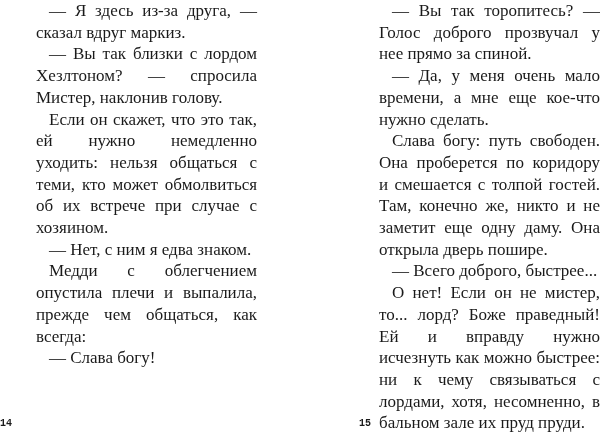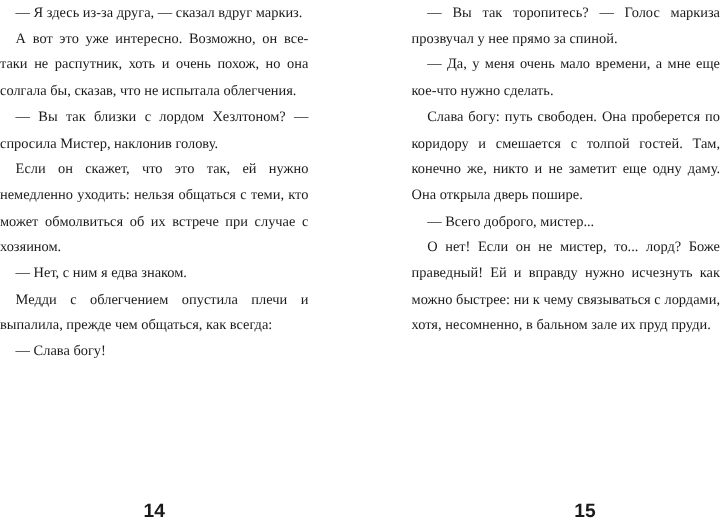--- a/index.html
+++ b/index.html
@@ -1,43 +1,42 @@
 <!DOCTYPE html>
 <html><head>
 <meta charset="utf-8">
 <style>
   html, body { margin: 0; padding: 0; background: #ffffff; }
   body { width: 600px; height: 441px; overflow: hidden; position: relative;
          font-family: "Liberation Serif", "DejaVu Serif", serif; color: #1a1a1a; }
   .page { position: absolute; top: 0; width: 257px; }
   .page.left { left: 0; }
   .page.right { left: 343px; }
-  .para { font-size: 12px; line-height: 21.7px; margin: 0; text-align: justify;
-          text-indent: 13px; hyphens: manual; }
-  .folio { position: absolute; top: 418px; width: 257px; text-align: center;
-           font-size: 16px; font-weight: bold; font-family: Liberation Sans, sans-serif; }
+  .para { font-size: 17px; line-height: 21.7px; margin: 0; text-align: justify;
+          text-indent: 13px; hyphens: manual; padding-left: 36px; }
+  .folio { position: absolute; top: 418px; width: 257px; 
+           font-size: 10px; font-weight: bold; font-family: Liberation Mono, monospace; }
   .folio.left { left: 0; }
   .folio.right { left: 359px; }
 </style>
 </head>
 <body>
 
 <div class="page left">
   <p class="para">— Я здесь из-за друга, — сказал вдруг маркиз.</p>
-  <p class="para">А вот это уже интересно. Возможно, он все-таки не распутник, хоть и очень похож, но она солгала бы, сказав, что не испытала облегчения.</p>
   <p class="para">— Вы так близки с лордом Хезлтоном? — спросила Мистер, наклонив голову.</p>
   <p class="para">Если он скажет, что это так, ей нужно немедленно уходить: нельзя общаться с теми, кто может обмолвиться об их встрече при случае с хозяином.</p>
   <p class="para">— Нет, с ним я едва знаком.</p>
   <p class="para">Медди с облегчением опустила плечи и выпалила, прежде чем общаться, как всегда:</p>
   <p class="para">— Слава богу!</p>
 
 </div>
 <div class="folio left">14</div>
 
 <div class="page right">
-  <p class="para">— Вы так торопитесь? — Голос маркиза прозвучал у нее прямо за спиной.</p>
+  <p class="para">— Вы так торопитесь? — Голос доброго прозвучал у нее прямо за спиной.</p>
   <p class="para">— Да, у меня очень мало времени, а мне еще кое-что нужно сделать.</p>
   <p class="para">Слава богу: путь свободен. Она проберется по коридору и смешается с толпой гостей. Там, конечно же, никто и не заметит еще одну даму. Она открыла дверь пошире.</p>
-  <p class="para">— Всего доброго, мистер...</p>
+  <p class="para">— Всего доброго, быстрее...</p>
   <p class="para">О нет! Если он не мистер, то... лорд? Боже праведный! Ей и вправду нужно исчезнуть как можно быстрее: ни к чему связываться с лордами, хотя, несомненно, в бальном зале их пруд пруди.</p>
 
 </div>
 <div class="folio right">15</div>
 
 </body></html>

